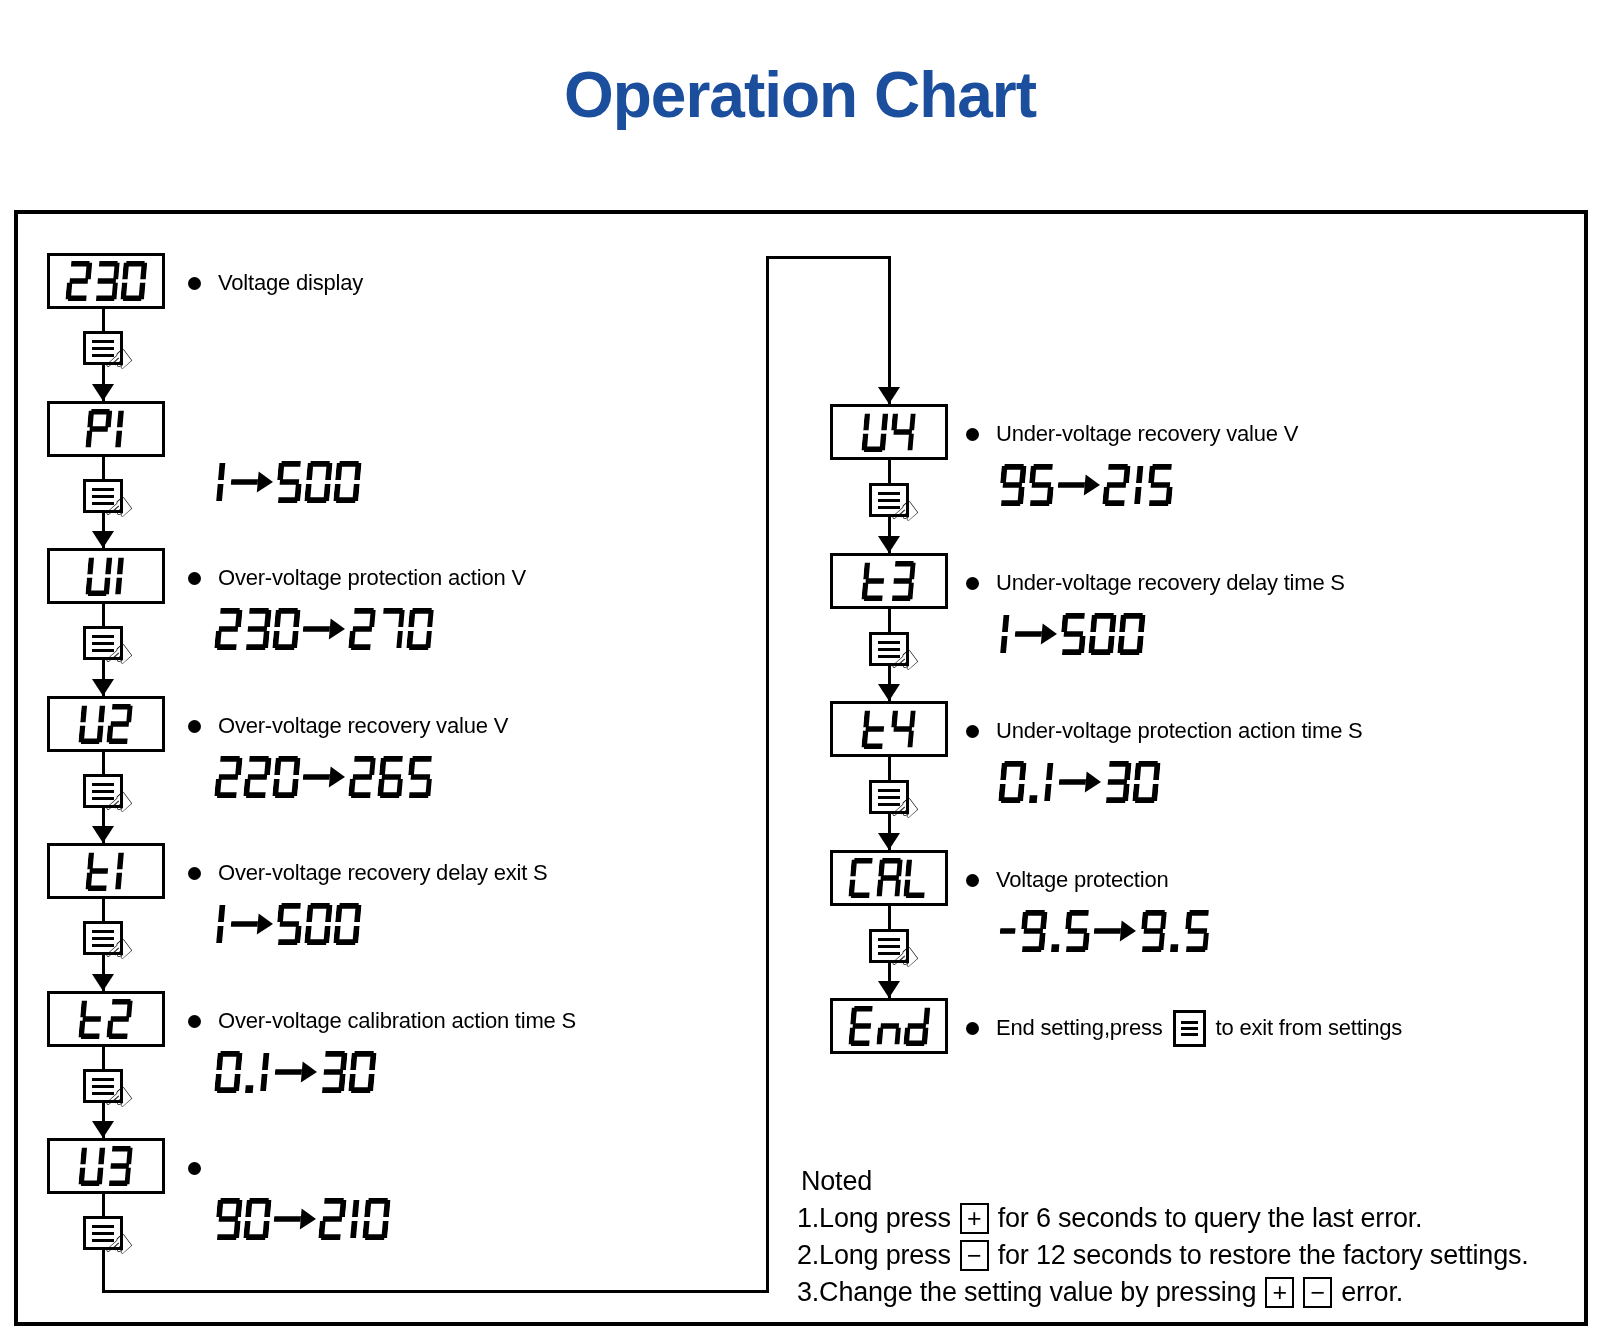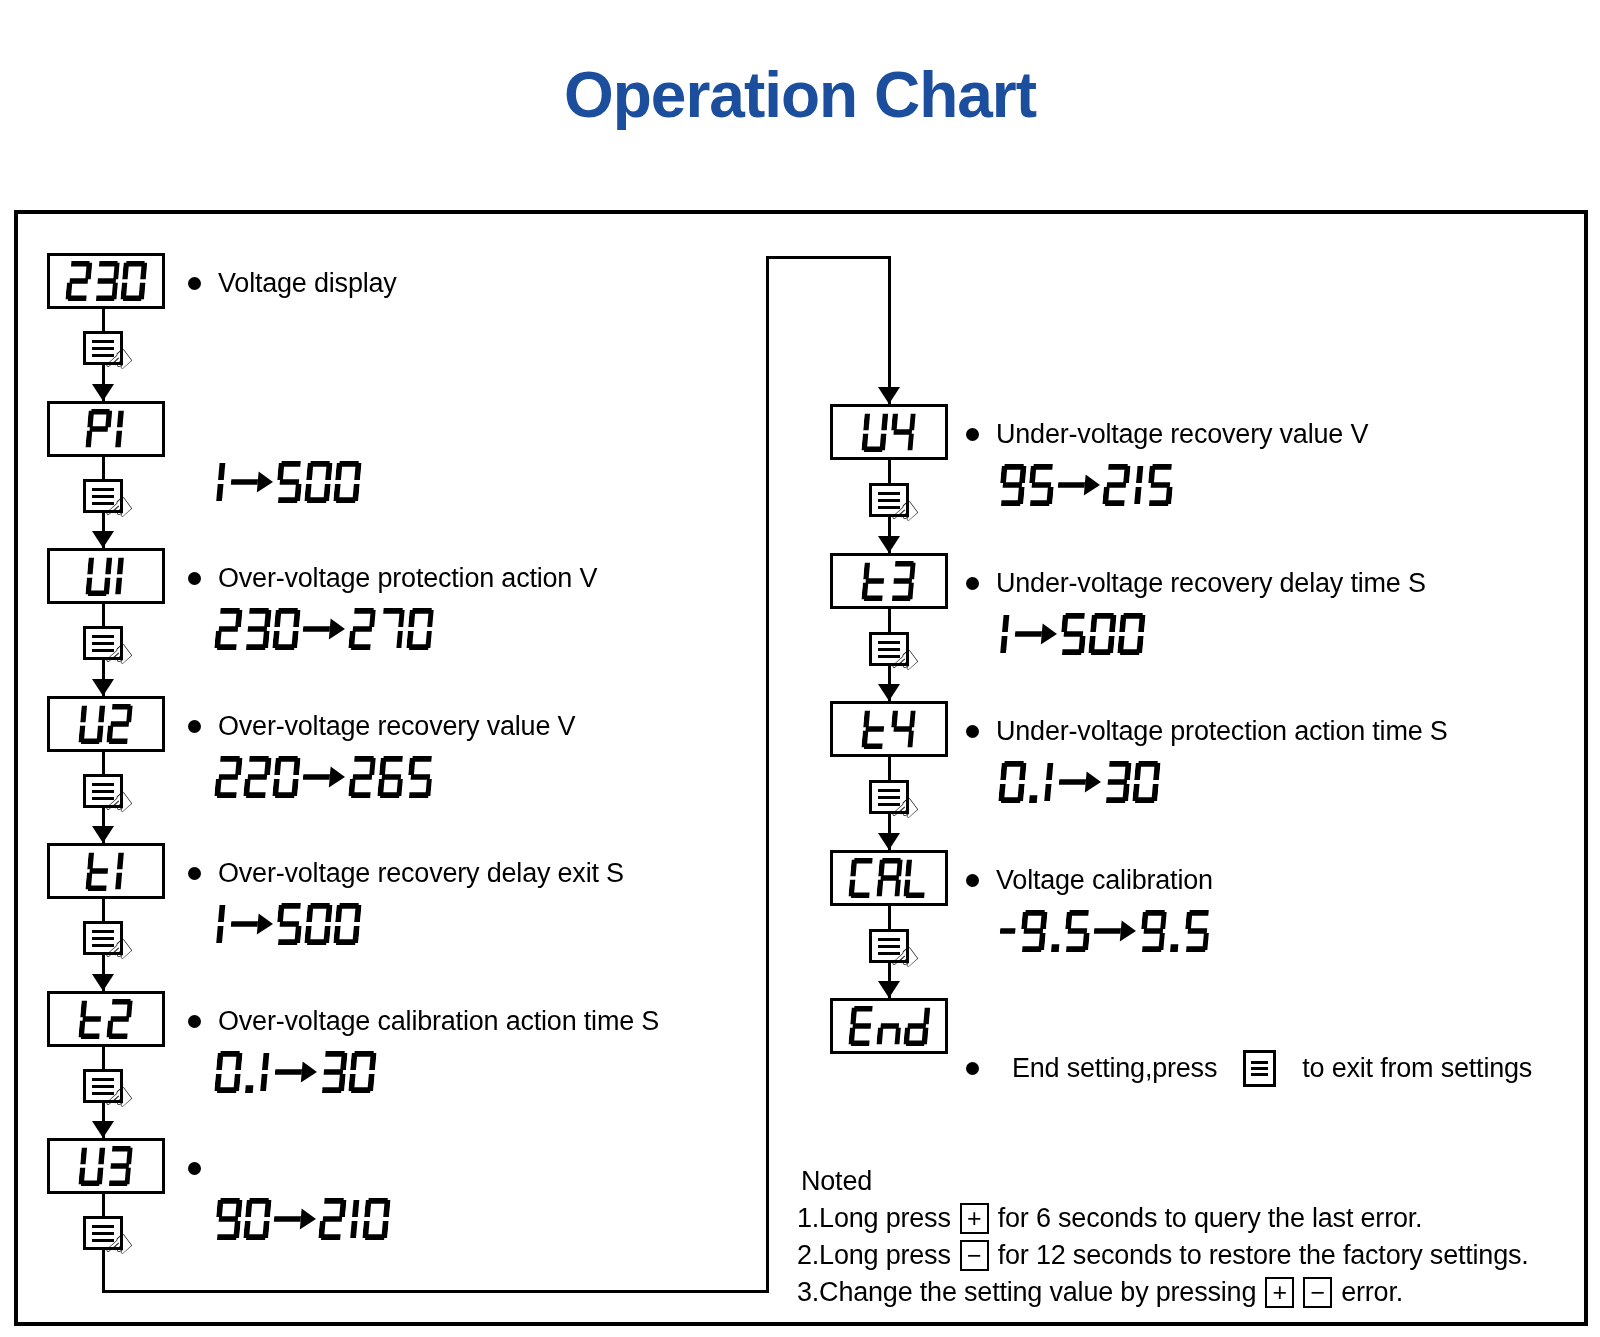--- a/index.html
+++ b/index.html
@@ -8,21 +8,21 @@
   .title{position:absolute;top:58px;left:0;width:100%;text-align:center;
          font-size:64px;font-weight:bold;letter-spacing:-1px;}
   .frame{position:absolute;left:14px;top:210px;width:1574px;height:1116px;
          border:4px solid #000;box-sizing:border-box;background:#fff;}
   .disp{position:absolute;width:118px;height:56px;border:3px solid #000;box-sizing:border-box;
         background:#fff;display:flex;align-items:center;justify-content:center;z-index:4;}
   .seg{display:inline-flex;align-items:flex-end;transform:skewX(-5deg);}
   .rng{position:absolute;z-index:2;}
   .lblrow{position:absolute;display:flex;align-items:center;height:34px;white-space:nowrap;z-index:2;}
   .bullet{width:13px;height:13px;border-radius:50%;background:#000;flex:none;margin-right:17px;}
-  .lbl{font-size:27px;letter-spacing:-0.2px;}
+  .lbl{font-size:22px;letter-spacing:-0.2px;}
   .vline{position:absolute;width:3px;background:#000;z-index:1;}
   .hline{position:absolute;height:3px;background:#000;z-index:1;}
   .arrowhead{position:absolute;width:0;height:0;border-left:11px solid transparent;
              border-right:11px solid transparent;border-top:17px solid #000;z-index:3;}
   .btn{position:absolute;width:40px;height:34px;border:3px solid #000;box-sizing:border-box;
        background:#fff;display:flex;flex-direction:column;justify-content:center;gap:4px;
        padding:4px 6px;z-index:5;}
   .btn .bar{height:3px;background:#000;}
   .hand{position:absolute;z-index:6;font-size:33px;line-height:1;transform:rotate(-42deg);
         font-family:"DejaVu Sans",sans-serif;}
@@ -635,24 +635,24 @@
   <div class="lblrow" style="left:966px;top:566px">
       <span class="bullet"></span>
       <span class="lbl">Under-voltage recovery delay time S</span>
     </div>
   <div class="lblrow" style="left:966px;top:714px">
       <span class="bullet"></span>
       <span class="lbl">Under-voltage protection action time S</span>
     </div>
   <div class="lblrow" style="left:966px;top:863px">
       <span class="bullet"></span>
-      <span class="lbl">Voltage calibration</span>
-    </div>
-
-  <div class="lblrow" style="left:966px;top:1051px;gap:26px">
+      <span class="lbl">Voltage protection</span>
+    </div>
+
+  <div class="lblrow" style="left:966px;top:1011px;gap:10px">
     <span class="bullet" style="margin-right:7px"></span>
     <span class="lbl">End setting,press</span>
     <span class="seticon">
         <span class="bar"></span>
         <span class="bar"></span>
         <span class="bar"></span>
       </span>
     <span class="lbl">to exit from settings</span>
   </div>
 

